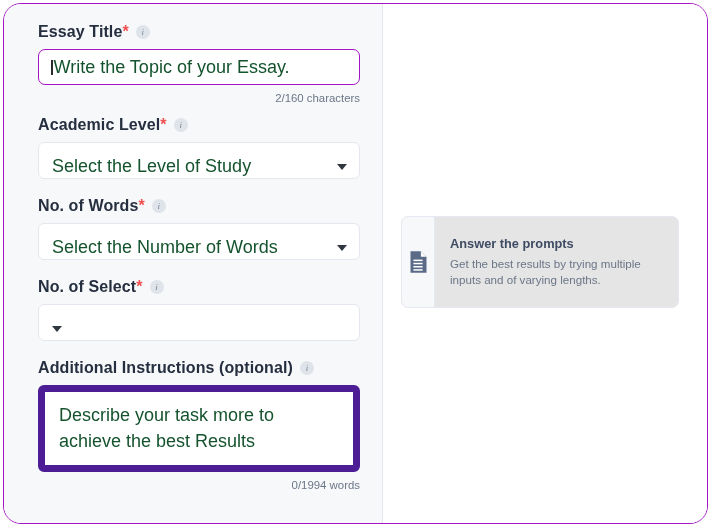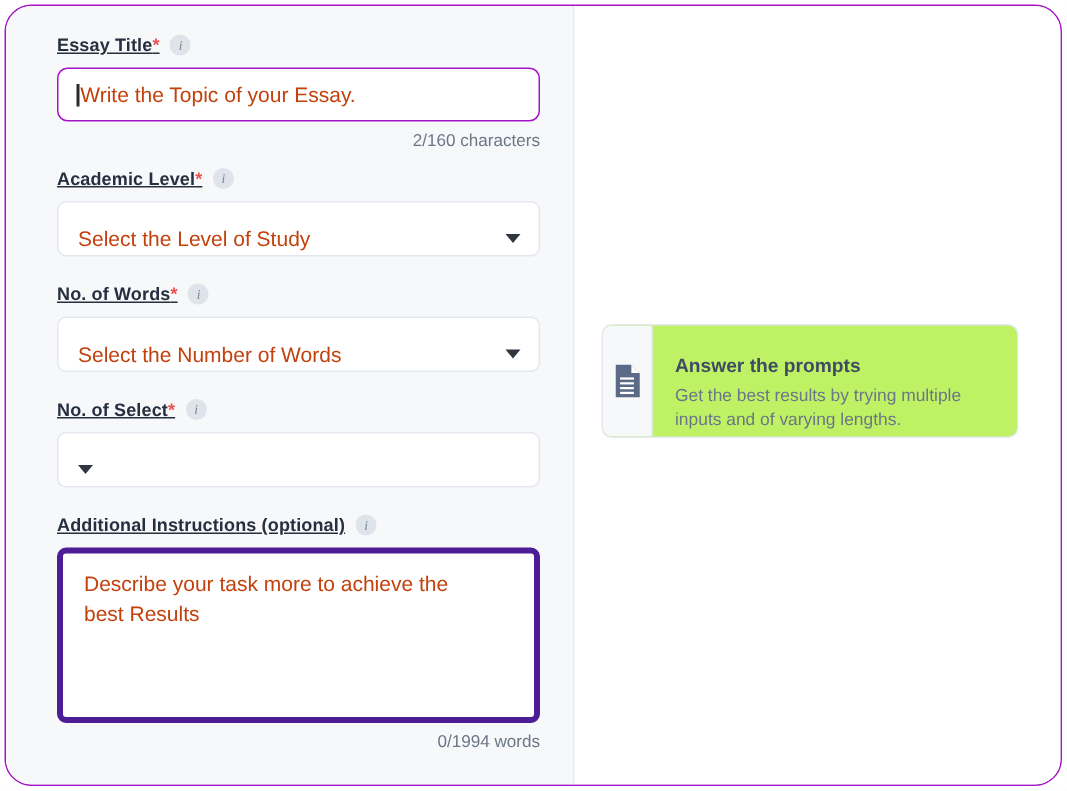--- a/index.html
+++ b/index.html
@@ -39,26 +39,25 @@
   .field-block { margin-bottom: 0; }
 
   .field-label-row {
     display: flex;
     align-items: center;
     gap: 7px;
     margin-bottom: 8px;
   }
 
   .field-label {
-    font-size: 12px;
+    font-size: 16px;
     font-weight: bold;
     color: #252f3f;
     letter-spacing: .1px;
     white-space: nowrap;
-    text-decoration: underline;
   }
   .field-label .req { color: #ef4f4f; font-weight: bold; }
 
   .info-icon {
     width: 14px;
     height: 14px;
     border-radius: 50%;
     background: #dfe3ea;
     color: #7c8594;
     font-size: 9px;
@@ -84,22 +83,22 @@
     position: relative;
   }
   .caret {
     width: 1.5px;
     height: 15px;
     background: #2b2b2b;
     margin-right: 1px;
     flex: none;
   }
   .placeholder {
-    font-size: 14px;
-    color: #c2410c;
+    font-size: 18px;
+    color: #14532d;
     white-space: nowrap;
   }
 
   .counter {
     width: 322px;
     text-align: right;
     font-size: 11.4px;
     color: #6b7687;
     margin-top: 7px;
     margin-bottom: 12px;
@@ -122,22 +121,22 @@
     width: 0; height: 0;
     border-left: 5.5px solid transparent;
     border-right: 5.5px solid transparent;
     border-top: 6.5px solid #2f3640;
     flex: none;
   }
 
   
   .textarea-box {
     width: 322px;
-    height: 117px;
-    border: 4px solid #4c1d95;
+    height: 87px;
+    border: 7px solid #4c1d95;
     border-radius: 6px;
     background: #ffffff;
     padding: 11px 14px;
   }
   .textarea-box .placeholder {
     white-space: normal;
     line-height: 1.42;
     display: block;
     max-width: 250px;
   }
@@ -148,24 +147,24 @@
     height: 100%;
     background: #ffffff;
     position: relative;
   }
 
   #hint-card {
     position: absolute;
     left: 18px;
     top: 212px;
     width: 278px;
-    height: 76px;
+    height: 92px;
     border: 1px solid #e5e8f0;
     border-radius: 7px;
-    background: #bef264;
+    background: #e5e5e5;
     display: flex;
     overflow: hidden;
   }
   #hint-icon-pane {
     width: 33px;
     background: #f7f8fa;
     border-right: 1px solid #e5e8f0;
     display: flex;
     align-items: center;
     justify-content: center;

